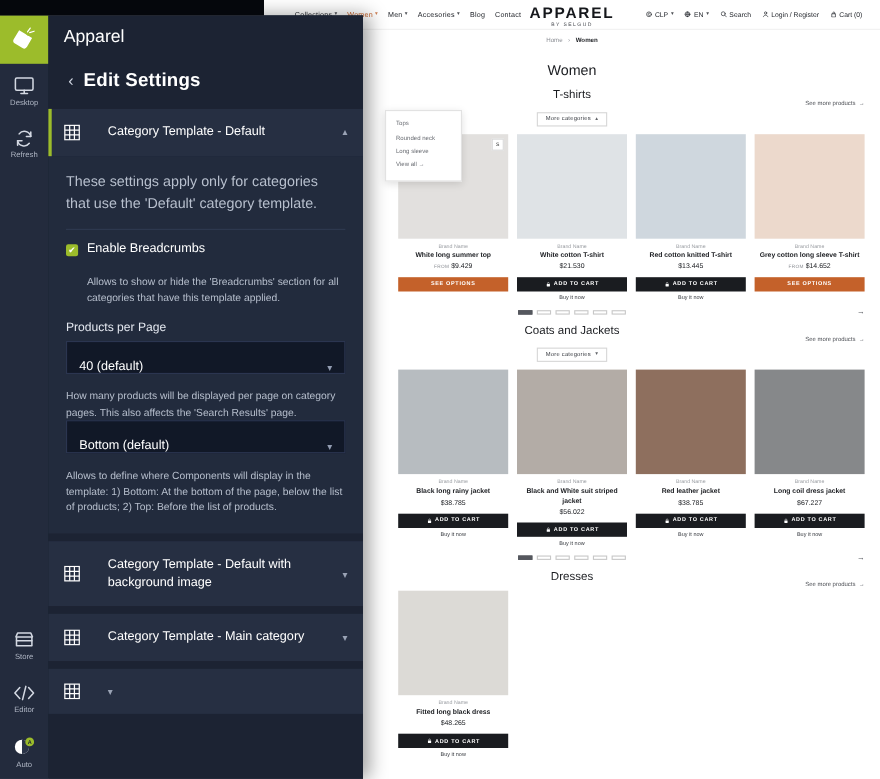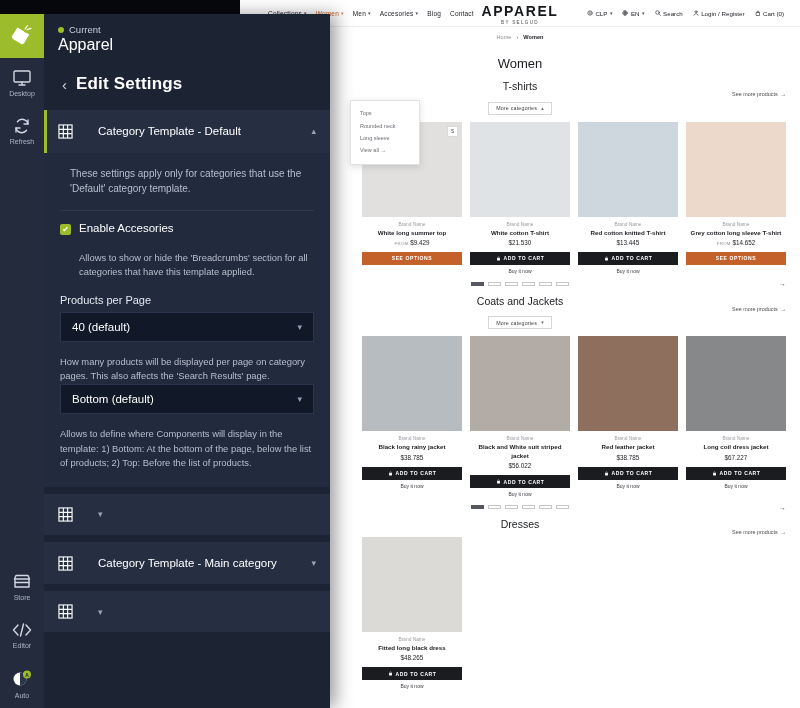--- a/index.html
+++ b/index.html
@@ -100,32 +100,32 @@
   .panel-head .ttl{font-size:17px;color:#ffffff;font-weight:bold;letter-spacing:.2px;}
   .acc{margin:0 0 7px 0;}
   .acc-head{
     display:flex;align-items:center;gap:25px;padding:13px 14px;background:#262f42;
     cursor:pointer;position:relative;
   }
   .acc.open .acc-head{border-left:3px solid #9cbc2b;padding-left:11px;}
   .acc-head .atitle{font-size:11.5px;color:#ffffff;flex:1;line-height:1.45;}
   .acc-head .chev{color:#9aa3b5;font-size:9px;}
   .acc-body{background:#222b3d;padding:13px 16px 16px;}
-  .hint{font-size:10px;color:#b7bfcd;line-height:1.55;margin-left:10px;}
+  .hint{font-size:13px;color:#b7bfcd;line-height:1.55;}
   .divider{height:1px;background:#2f3a50;margin:13px 0 11px;}
   .chk-row{display:flex;align-items:flex-start;gap:8px;}
   .chk{
     width:11px;height:11px;background:#9cbc2b;border-radius:2px;flex:none;margin-top:2px;
     display:flex;align-items:center;justify-content:center;color:#fff;font-size:8px;cursor:pointer;
   }
   .chk-lbl{font-size:11.5px;color:#ffffff;}
   .chk-desc{font-size:9.4px;color:#b7bfcd;line-height:1.55;margin:16px 0 0 19px;}
   .fld-lbl{font-size:11px;color:#e3e7ef;margin:14px 0 6px;}
   .sel{
-    background:#111827;border:1px solid #2b3550;height:28px;display:flex;align-items:center;
+    background:#111827;border:1px solid #2b3550;height:28px;display:flex;align-items:flex-end;
     justify-content:space-between;padding:0 11px;cursor:pointer;
   }
   .sel .v{font-size:11.5px;color:#ffffff;}
   .sel .c{font-size:9px;color:#939db2;}
   .fld-desc{font-size:9.4px;color:#b7bfcd;line-height:1.55;margin-top:13px;}
   .acc-list{padding:0;}
 </style>
 </head>
 <body>
 
@@ -423,24 +423,20 @@
             <circle cx="16" cy="5.5" r="4" fill="#9cbc2b"></circle>
             <text x="16" y="7.6" font-size="5" text-anchor="middle" fill="#1c2333" font-family="Liberation Sans, sans-serif" font-weight="bold">A</text>
           </svg>
           <span class="lbl">Auto</span>
         </div>
       </div>
   </div>
 
   <div class="panel">
     <div style="padding:10px 14px 0 14px;">
-      <div style="display:flex;align-items:center;gap:5px;">
-        <span style="width:6px;height:6px;border-radius:50%;background:#9cbc2b;display:inline-block;"></span>
-        <span style="font-size:9.5px;color:#c8cede;">Current</span>
-      </div>
       <div style="font-size:16px;color:#ffffff;margin-top:1px;">Apparel</div>
     </div>
 
     <div class="panel-head">
       <span class="back">‹</span>
       <span class="ttl">Edit Settings</span>
     </div>
 
     <div class="acc-list" id="acc-list">
         <div class="acc open">
@@ -450,21 +446,21 @@
               <path d="M1 5.7h14M1 10.3h14M5.7 1v14M10.3 1v14" stroke="#ffffff" stroke-width="1.2" fill="none"></path>
             </svg>
         <span class="atitle">Category Template - Default</span>
         <span class="chev">▴</span>
       </div>
           <div class="acc-body">
         <div class="hint">These settings apply only for categories that use the 'Default' category template.</div>
         <div class="divider"></div>
         <div class="chk-row">
           <span class="chk">✔</span>
-          <span class="chk-lbl">Enable Accesories</span>
+          <span class="chk-lbl">Enable Breadcrumbs</span>
         </div>
         <div class="chk-desc">Allows to show or hide the 'Breadcrumbs' section for all categories that have this template applied.</div>
 
         <div class="fld-lbl">Products per Page</div>
         <div class="sel">
           <span class="v">40 (default)</span>
           <span class="c">▾</span>
         </div>
         <div class="fld-desc">How many products will be displayed per page on category pages. This also affects the 'Search Results' page.</div>
         <div class="sel">
@@ -473,20 +469,21 @@
         </div>
         <div class="fld-desc">Allows to define where Components will display in the template: 1) Bottom: At the bottom of the page, below the list of products; 2) Top: Before the list of products.</div>
       </div>
         </div>
         <div class="acc ">
       <div class="acc-head">
         <svg width="15" height="15" viewBox="0 0 16 16">
               <rect x="1" y="1" width="14" height="14" stroke="#ffffff" stroke-width="1.2" fill="none"></rect>
               <path d="M1 5.7h14M1 10.3h14M5.7 1v14M10.3 1v14" stroke="#ffffff" stroke-width="1.2" fill="none"></path>
             </svg>
+        <span class="atitle">Category Template - Default with background image</span>
         <span class="chev">▾</span>
       </div>
         </div>
         <div class="acc ">
       <div class="acc-head">
         <svg width="15" height="15" viewBox="0 0 16 16">
               <rect x="1" y="1" width="14" height="14" stroke="#ffffff" stroke-width="1.2" fill="none"></rect>
               <path d="M1 5.7h14M1 10.3h14M5.7 1v14M10.3 1v14" stroke="#ffffff" stroke-width="1.2" fill="none"></path>
             </svg>
         <span class="atitle">Category Template - Main category</span>

